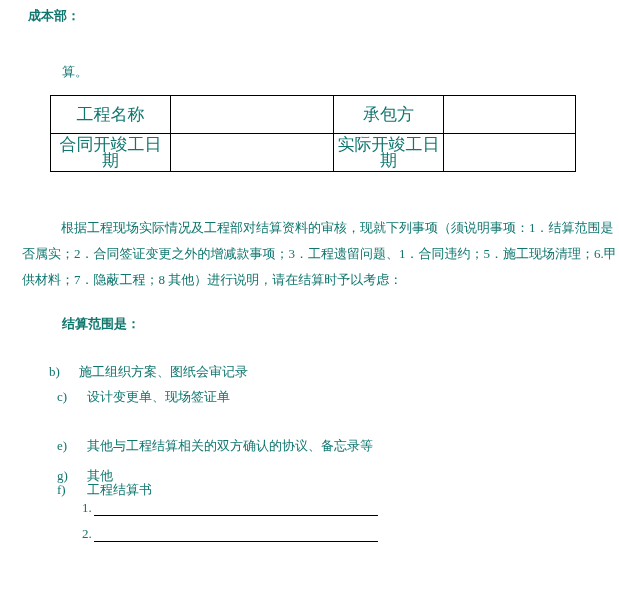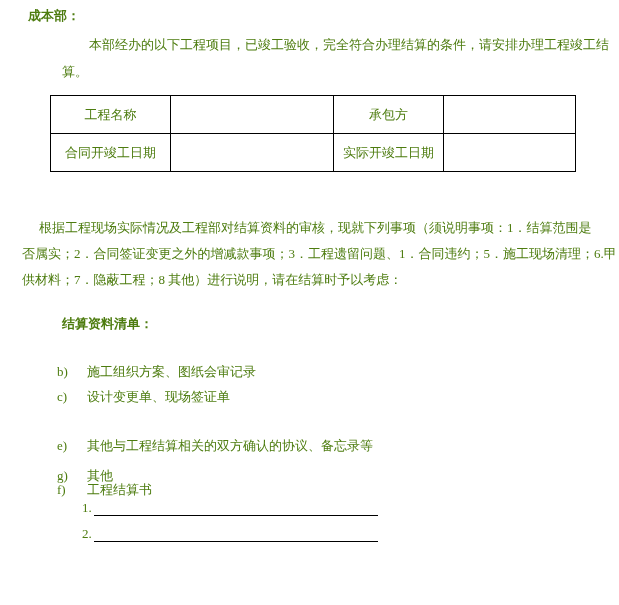--- a/index.html
+++ b/index.html
@@ -2,21 +2,21 @@
 <html><head>
 <meta charset="utf-8">
 <style>
   * { margin: 0; padding: 0; box-sizing: border-box; }
   html, body { background: #ffffff; }
   .page {
     position: relative;
     width: 619px;
     height: 599px;
     background: #ffffff;
-    color: #4d7c0f;
+    color: #0f766e;
     font-family: "Liberation Serif", "DejaVu Serif", serif;
     font-size: 13px;
     line-height: 16px;
     overflow: hidden;
   }
   .abs { position: absolute; white-space: nowrap; }
   .bold { font-weight: bold; }
 
   
   table.info {
@@ -24,21 +24,21 @@
     left: 50px;
     top: 95px;
     border-collapse: collapse;
     table-layout: fixed;
   }
   table.info td {
     border: 1px solid #000000;
     height: 38px;
     text-align: center;
     vertical-align: middle;
-    font-size: 13px;
+    font-size: 17px;
     padding: 0 2px;
     overflow: hidden;
   }
 
   
   .check-item { position: absolute; white-space: nowrap; }
   .check-item .marker { display: inline-block; width: 30px; }
 
   
   .blank-row {
@@ -56,21 +56,20 @@
     border-bottom: 1px solid #000000;
   }
 </style>
 </head>
 <body>
 
 <div class="page">
 
   <div class="abs bold" style="left:28px; top:8px;">成本部：</div>
 
-  <div class="abs" style="left:89px; top:37px;">本部经办的以下工程项目，已竣工验收，完全符合办理结算的条件，请安排办理工程竣工结</div>
   <div class="abs" style="left:62px; top:64px;">算。</div>
 
   <table class="info">
     <colgroup>
       <col style="width:120px">
         <col style="width:163px">
         <col style="width:110px">
         <col style="width:132px">
     </colgroup>
     <tbody>
@@ -82,27 +81,27 @@
       </tr>
       <tr>
         <td>合同开竣工日期</td>
         <td></td>
         <td>实际开竣工日期</td>
         <td></td>
       </tr>
     </tbody>
   </table>
 
-  <div class="abs" style="left:39px; top:220px;">根据工程现场实际情况及工程部对结算资料的审核，现就下列事项（须说明事项：1．结算范围是</div>
+  <div class="abs" style="left:61px; top:220px;">根据工程现场实际情况及工程部对结算资料的审核，现就下列事项（须说明事项：1．结算范围是</div>
   <div class="abs" style="left:22px; top:246px;">否属实；2．合同签证变更之外的增减款事项；3．工程遗留问题、1．合同违约；5．施工现场清理；6.甲</div>
   <div class="abs" style="left:22px; top:272px;">供材料；7．隐蔽工程；8 其他）进行说明，请在结算时予以考虑：</div>
 
-  <div class="abs bold" style="left:62px; top:316px;">结算资料清单：</div>
+  <div class="abs bold" style="left:62px; top:316px;">结算范围是：</div>
 
-  <div class="check-item" style="left:57px; top:364px;">
+  <div class="check-item" style="left:49px; top:364px;">
     <span class="marker">b)</span><span>施工组织方案、图纸会审记录</span>
   </div>
   <div class="check-item" style="left:57px; top:389px;">
     <span class="marker">c)</span><span>设计变更单、现场签证单</span>
   </div>
   <div class="check-item" style="left:57px; top:438px;">
     <span class="marker">e)</span><span>其他与工程结算相关的双方确认的协议、备忘录等</span>
   </div>
   <div class="check-item" style="left:57px; top:482px;">
     <span class="marker">f)</span><span>工程结算书</span>

